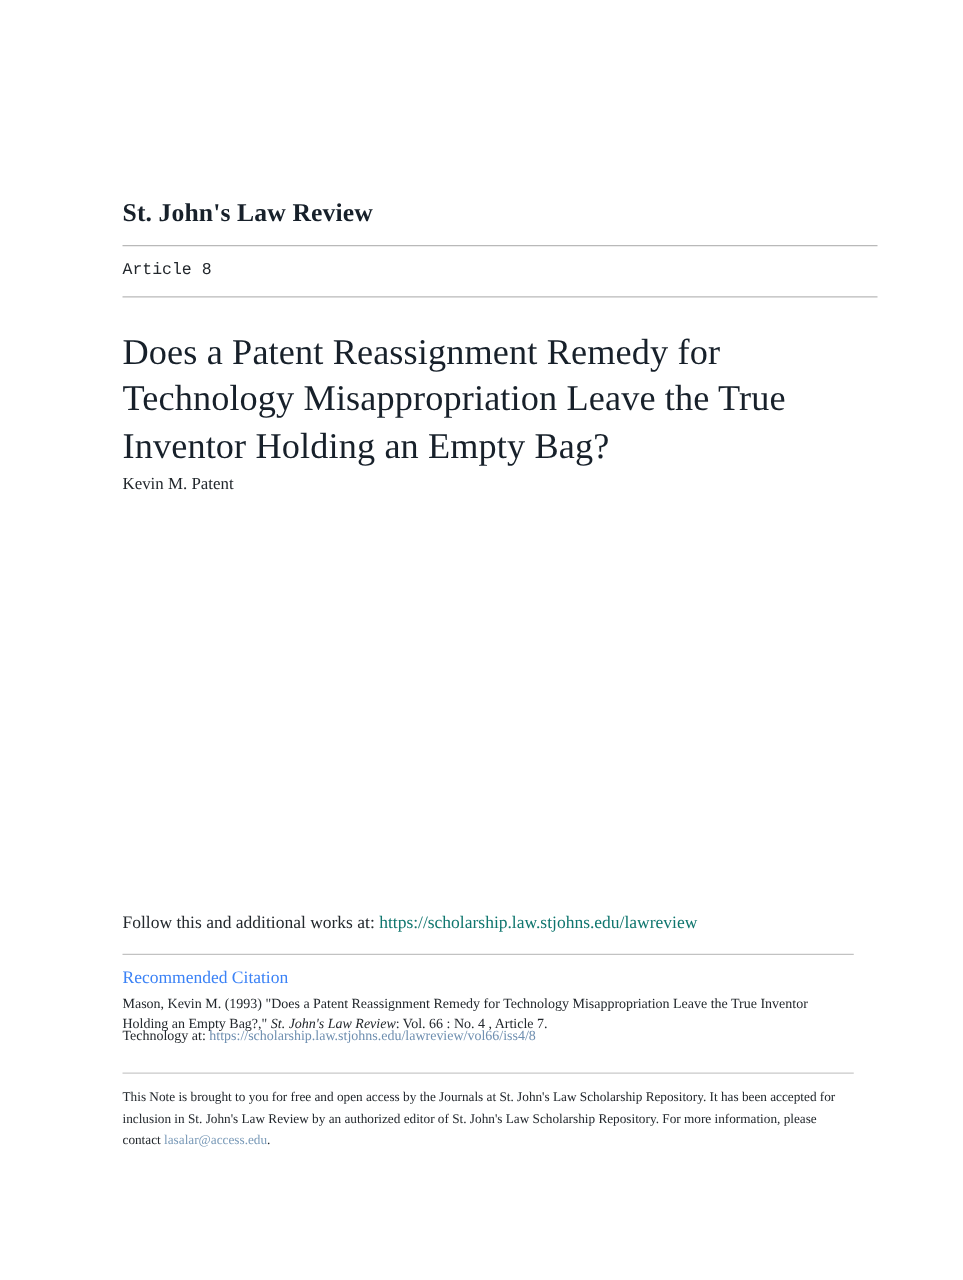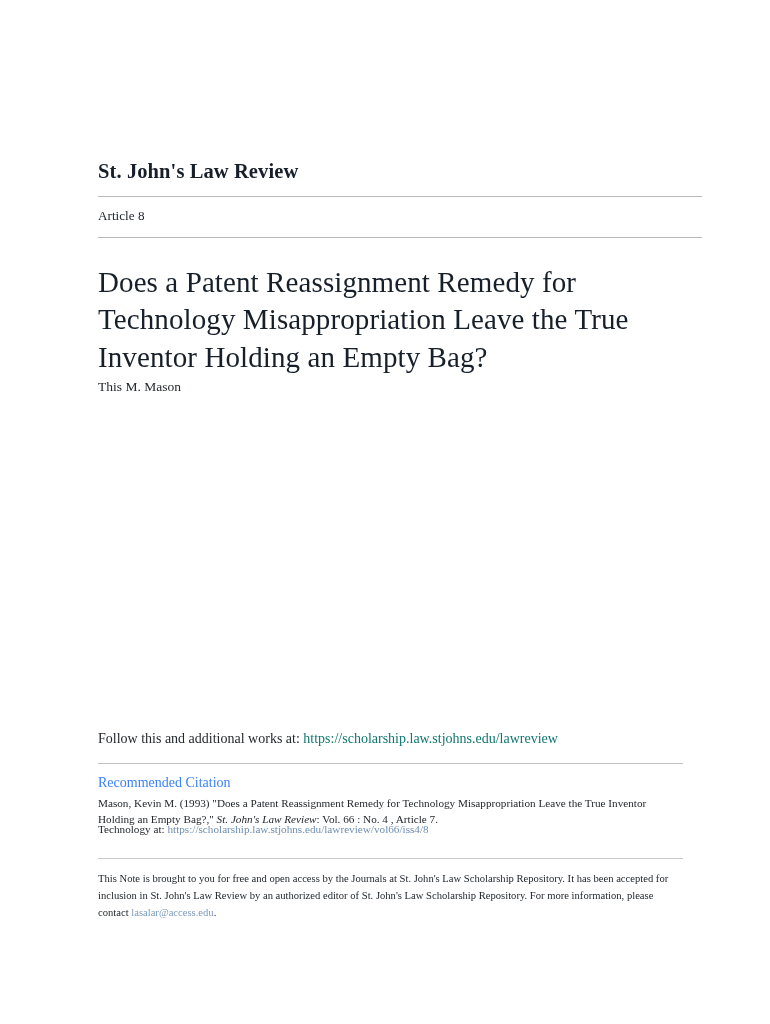--- a/index.html
+++ b/index.html
@@ -57,21 +57,21 @@
     top: 208px;
     left: 0;
     width: 604px;
     display: flex;
     justify-content: space-between;
     align-items: baseline;
     font-size: 13.2px;
     color: #23282d;
   }
   .issue-left { white-space: nowrap; }
-  .issue-right { white-space: nowrap; }
+  .issue-right { white-space: nowrap; font-family: Liberation Mono, monospace; }
 
   
   .article-title {
     position: absolute;
     top: 264px;
     left: 0;
     width: 560px;
     font-size: 29px;
     line-height: 1.29;
     color: #17202a;
@@ -177,21 +177,21 @@
     <div class="rule rule-top"></div>
 
     <div class="issue-line">
       <span class="issue-right">Article 8</span>
     </div>
 
     <div class="rule rule-bottom"></div>
 
     <h1 class="article-title">Does a Patent Reassignment Remedy for Technology Misappropriation Leave the True Inventor Holding an Empty Bag?</h1>
 
-    <div class="author">This M. Mason</div>
+    <div class="author">Kevin M. Patent</div>
 
     <div class="follow-line">
       <span>Follow this and additional works at:</span>
       <a href="#">https://scholarship.law.stjohns.edu/lawreview</a>
     </div>
 
     <div class="rule-follow"></div>
 
     <div class="rec-heading">Recommended Citation</div>
 

